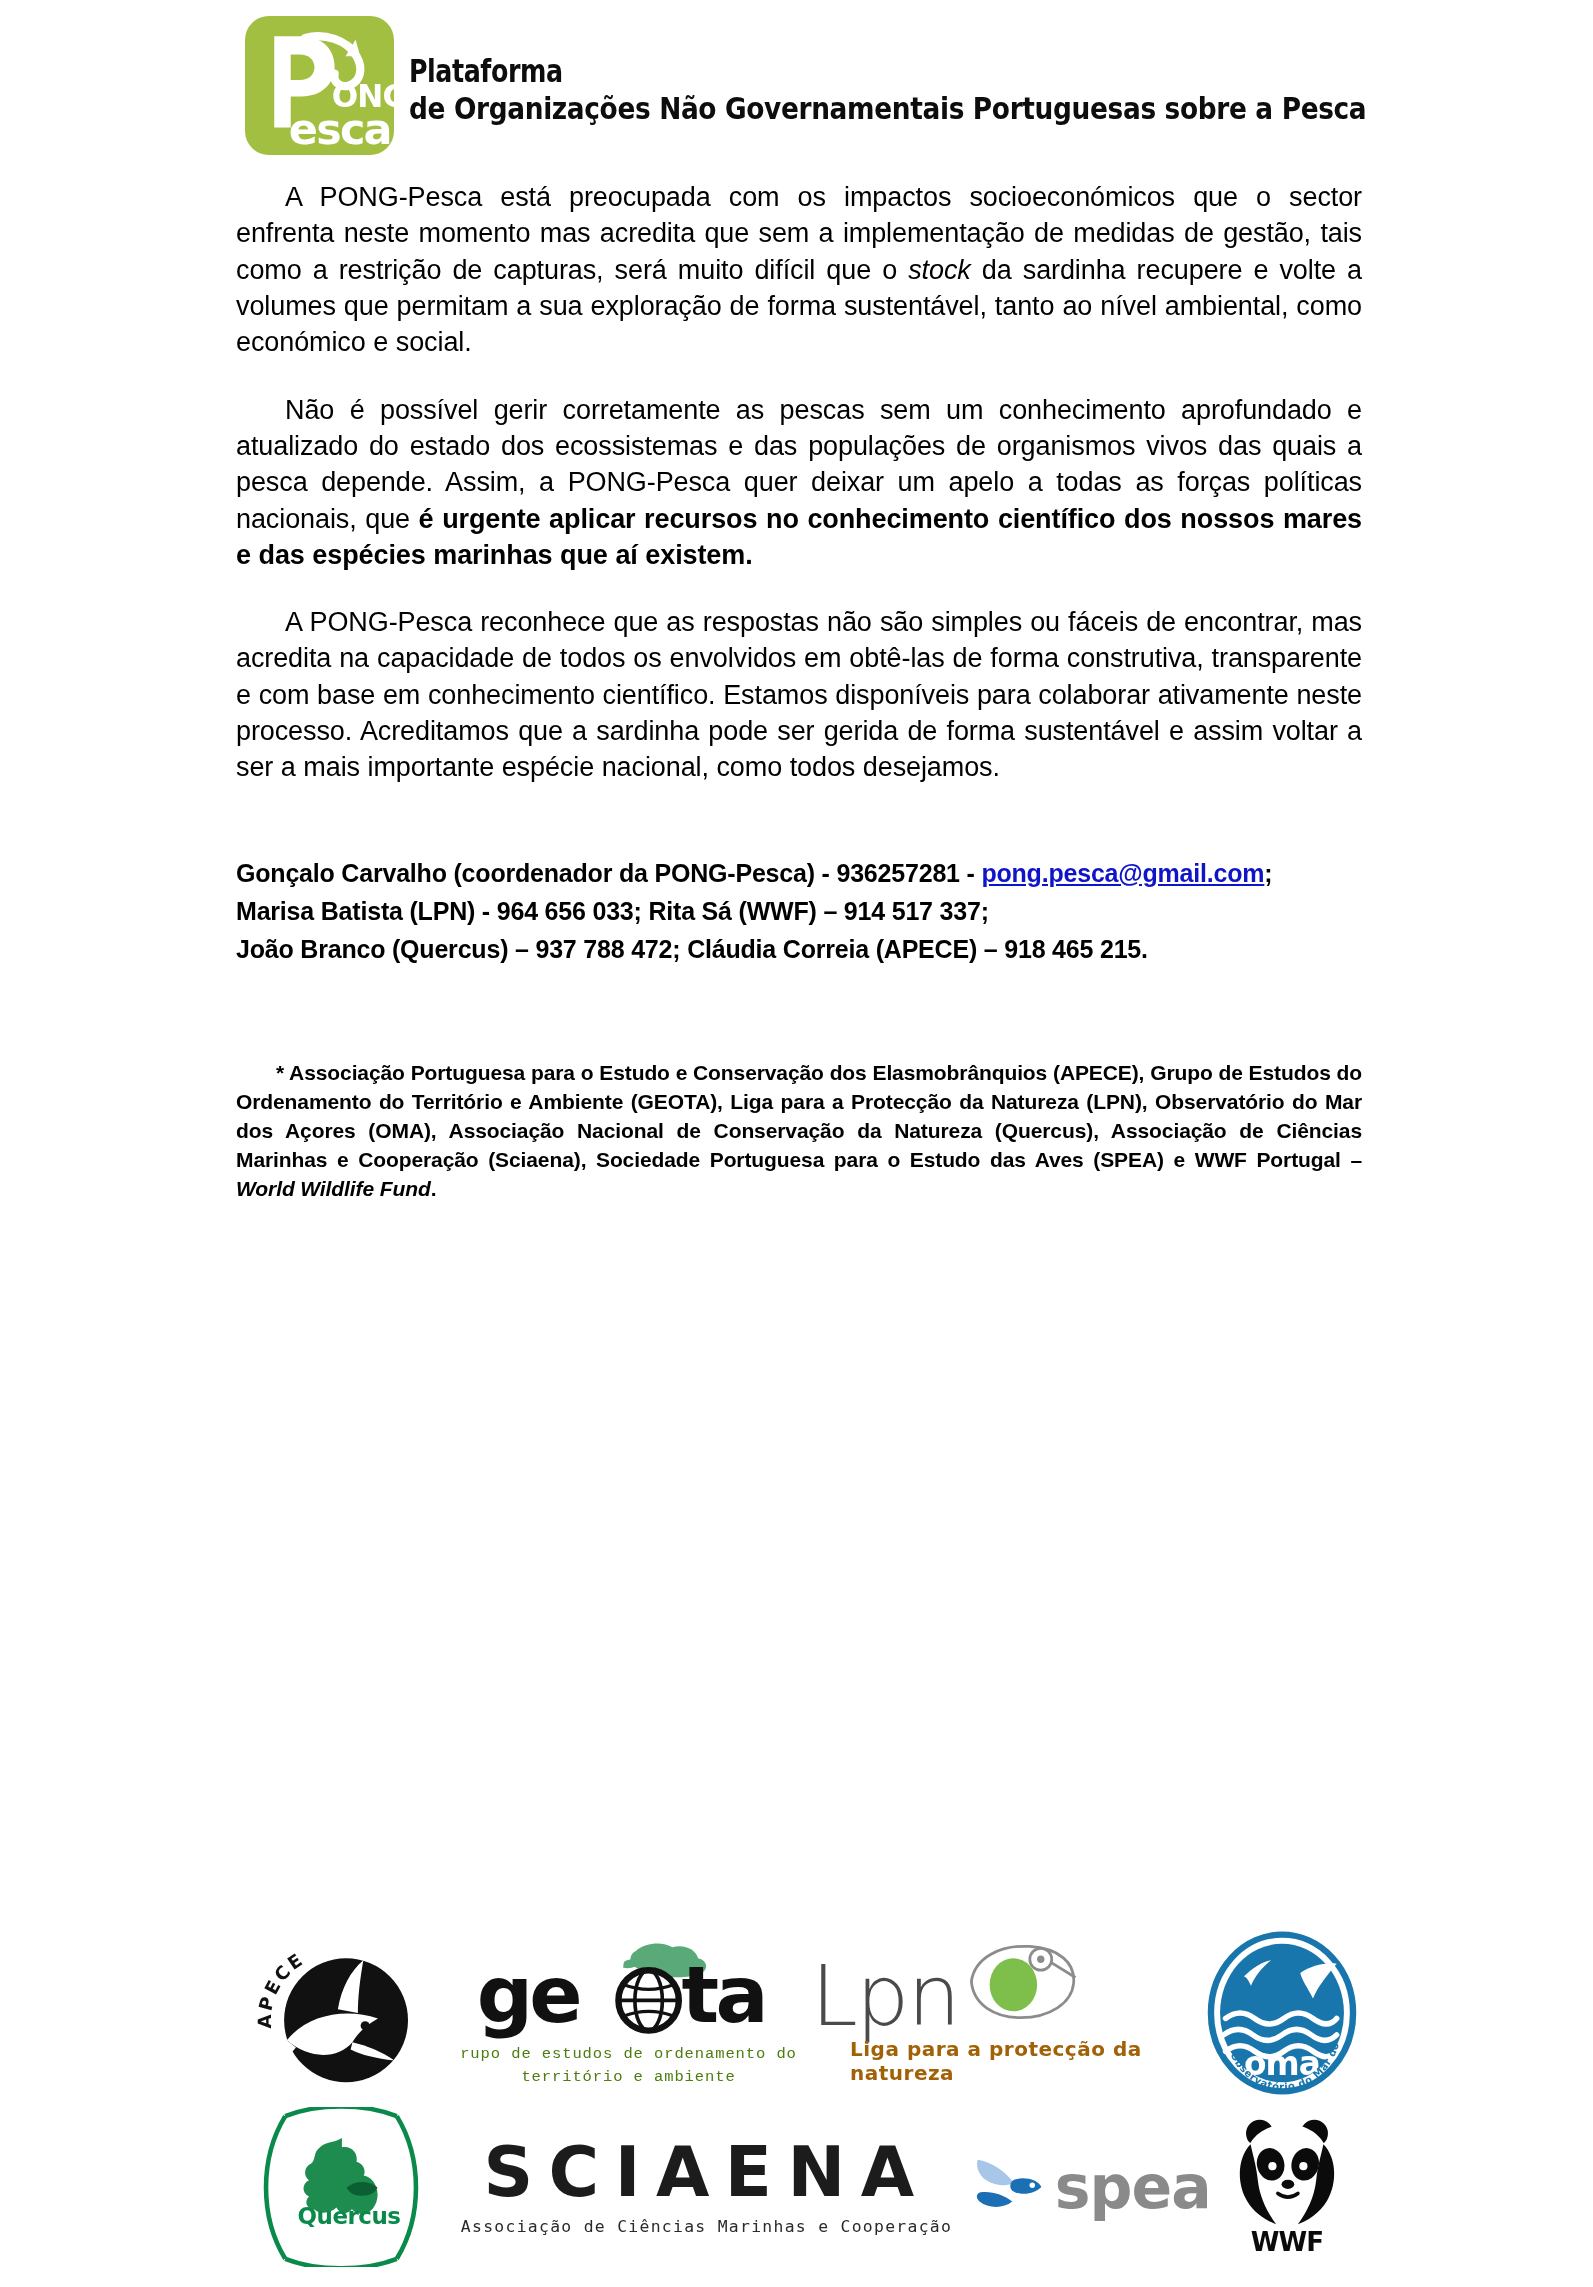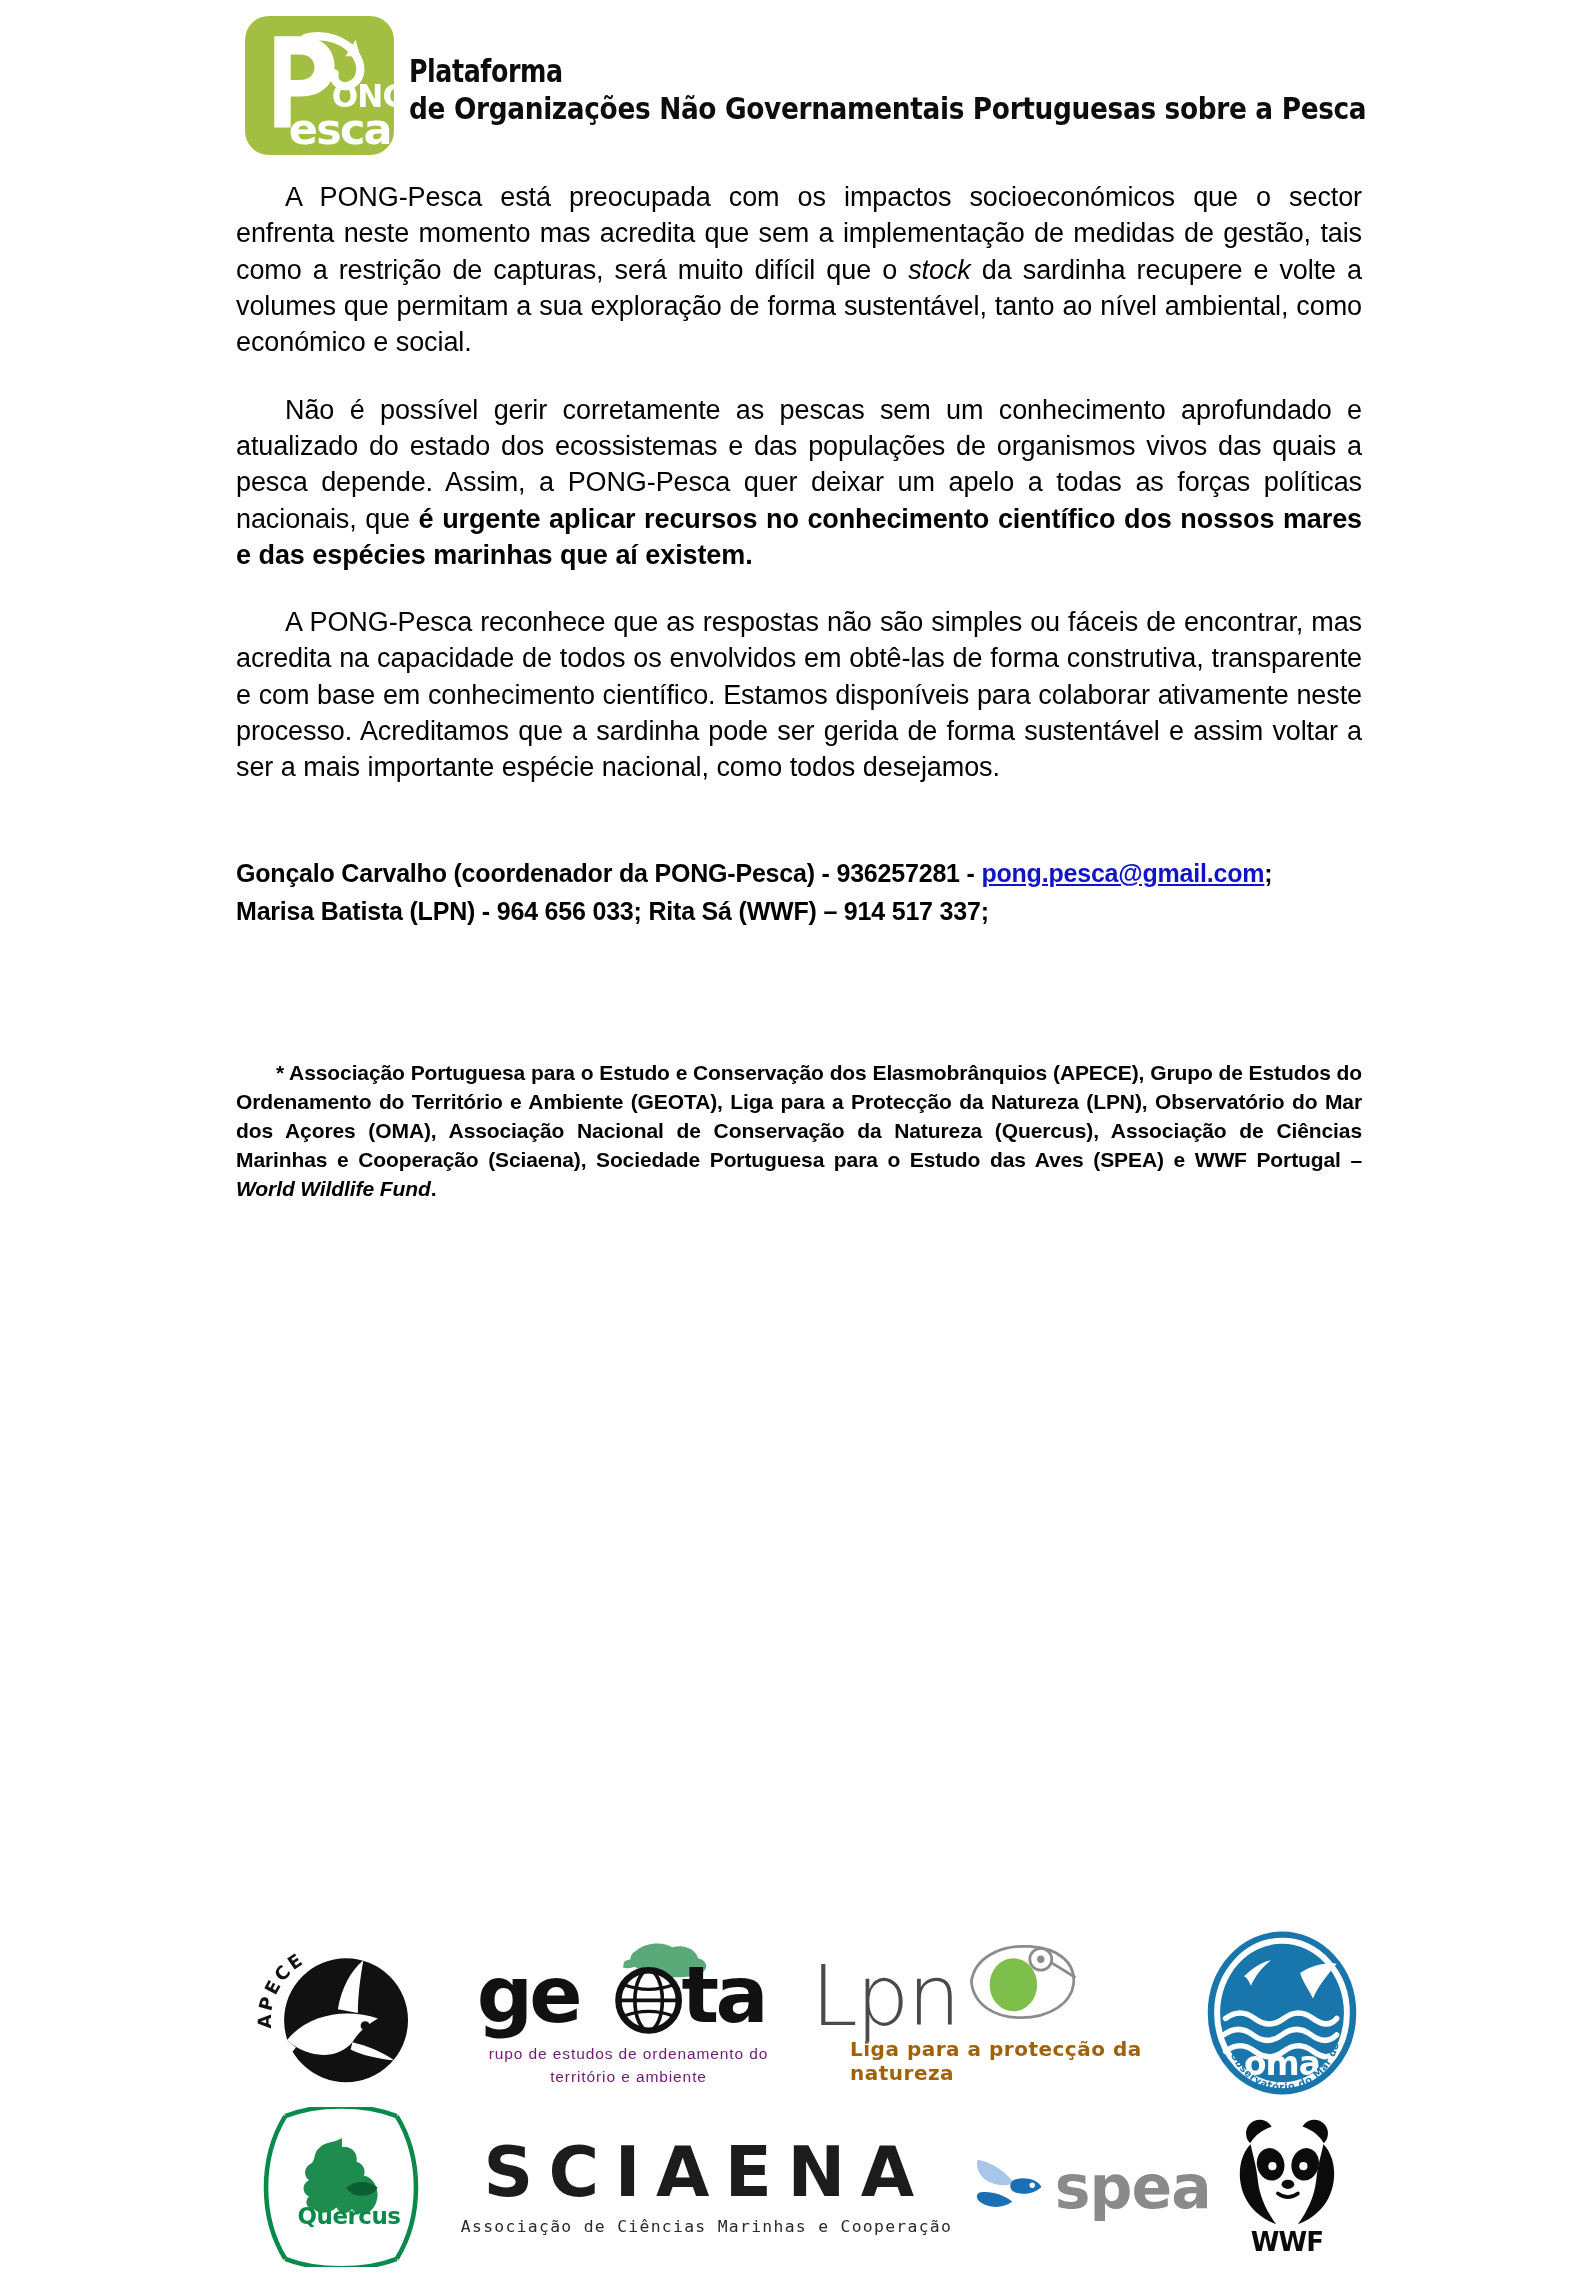--- a/index.html
+++ b/index.html
@@ -152,23 +152,23 @@
   .c-oma    { width: 174px; }
 
   .c-quercus { width: 210px; }
   .c-sciaena { width: 521px; }
   .c-spea    { width: 238px; }
   .c-wwf     { width: 164px; }
 
   
   .geota-wrap { text-align: center; }
   .geota-sub {
-    font-family: Liberation Sans, sans-serif;
+    font-family: Liberation Mono, monospace;
     font-size: 15.5px;
-    color: #701a75;
+    color: #4d7c0f;
     line-height: 1.35;
     letter-spacing: 0.9px;
     margin-top: 1.8px;
   }
 
   
   .lpn-wrap { text-align: left; }
   .lpn-top { display: flex; align-items: flex-end; }
   .lpn-word {
     font-family: "DejaVu Sans", sans-serif;
@@ -282,20 +282,21 @@
     <p class="para"><span>A PONG-Pesca está preocupada com os impactos socioeconómicos que o sector enfrenta neste momento mas acredita que sem a implementação de medidas de gestão, tais como a restrição de capturas, será muito difícil que o </span><span class="ital">stock</span><span> da sardinha recupere e volte a volumes que permitam a sua exploração de forma sustentável, tanto ao nível ambiental, como económico e social.</span></p>
 
     <p class="para"><span>Não é possível gerir corretamente as pescas sem um conhecimento aprofundado e atualizado do estado dos ecossistemas e das populações de organismos vivos das quais a pesca depende. Assim, a PONG-Pesca quer deixar um apelo a todas as forças políticas nacionais, que </span><span class="bold">é urgente aplicar recursos no conhecimento científico dos nossos mares e das espécies marinhas que aí existem.</span></p>
 
     <p class="para">A PONG-Pesca reconhece que as respostas não são simples ou fáceis de encontrar, mas acredita na capacidade de todos os envolvidos em obtê-las de forma construtiva, transparente e com base em conhecimento científico. Estamos disponíveis para colaborar ativamente neste processo. Acreditamos que a sardinha pode ser gerida de forma sustentável e assim voltar a ser a mais importante espécie nacional, como todos desejamos.</p>
   </div>
 
   <div class="contacts">
     <div><span>Gonçalo Carvalho (coordenador da PONG-Pesca) - 936257281 - </span><a class="mail-link" href="#">pong.pesca@gmail.com</a><span>;</span></div>
     <div>Marisa Batista (LPN) - 964 656 033; Rita Sá (WWF) – 914 517 337;</div>
+    <div>João Branco (Quercus) – 937 788 472; Cláudia Correia (APECE) – 918 465 215.</div>
   </div>
 
   <div class="footnote"><span>* Associação Portuguesa para o Estudo e Conservação dos Elasmobrânquios (APECE), Grupo de Estudos do Ordenamento do Território e Ambiente (GEOTA), Liga para a Protecção da Natureza (LPN), Observatório do Mar dos Açores (OMA), Associação Nacional de Conservação da Natureza (Quercus), Associação de Ciências Marinhas e Cooperação (Sciaena), Sociedade Portuguesa para o Estudo das Aves (SPEA) e WWF Portugal – </span><span class="ital">World Wildlife Fund</span><span>.</span></div>
 
   <div class="footer">
 
     <div class="logo-row">
 
       <div class="logo-cell c-apece">
         <div class="apece-wrap">

